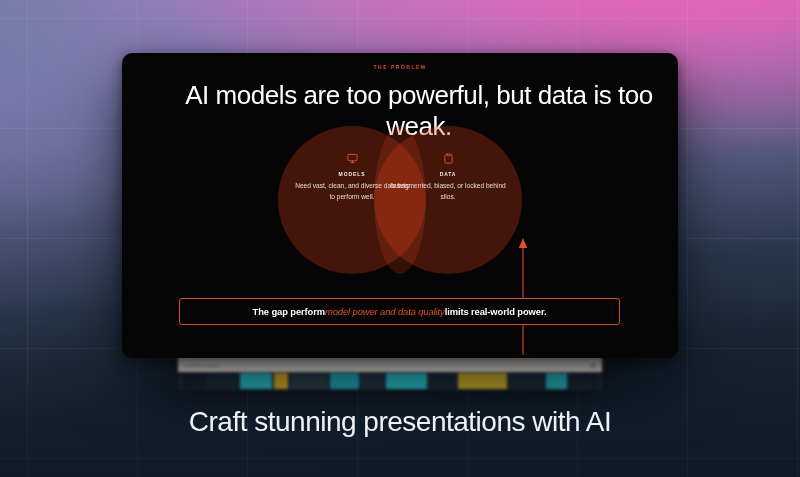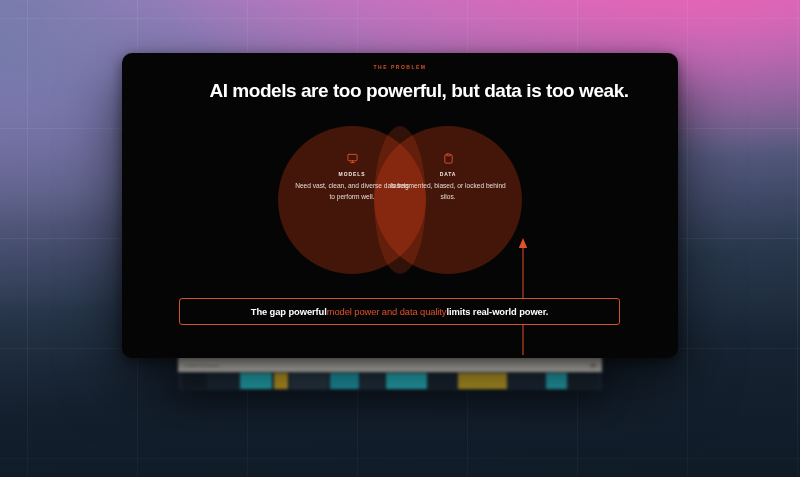--- a/index.html
+++ b/index.html
@@ -84,21 +84,21 @@
   #eyebrow {
     position:absolute; left:0; right:0; top:11px;
     text-align:center;
     font-size:5px; letter-spacing:1.5px; font-weight:bold;
     color:#d9502a;
   }
 
   #slide-title {
     position:absolute; left:0; right:0; top:27px;
     text-align:center;
-    font-size:19px; font-weight:bold; letter-spacing:-.45px;
+    font-size:26px; font-weight:normal; letter-spacing:-.45px;
     color:#ffffff;
     margin-left:38px;
   }
 
   
   #venn { position:absolute; left:0; right:0; top:73px; height:160px; }
   .venn-circle {
     position:absolute; top:0;
     width:148px; height:148px; border-radius:50%;
     background:rgba(214,62,24,.30);
@@ -137,21 +137,21 @@
   
   #callout {
     position:absolute; left:57px; top:245px; width:441px; height:27px;
     border:1px solid #d6502a;
     border-radius:3px;
     background:#050505;
     display:flex; align-items:center; justify-content:center;
     gap:0;
   }
   .callout-text { font-size:9.4px; font-weight:bold; color:#ffffff; letter-spacing:-.1px; }
-  .callout-text.accent { color:#e0512a; font-weight:normal; }
+  .callout-text.accent { color:#e0512a; font-weight:normal;font-style:italic; }
 
   
   #caption {
     position:absolute; left:0; right:0; top:406px;
     text-align:center;
     font-size:28px; color:#eef2f6; letter-spacing:-.5px;
   }
 </style>
 </head>
 <body>
@@ -215,21 +215,22 @@
         <div class="venn-desc">Is fragmented, biased, or locked behind silos.</div>
       </div>
     </div>
 
     <svg id="venn-arrow" viewBox="0 0 10 118">
       <line x1="5" y1="118" x2="5" y2="10" stroke="#e0512a" stroke-width="1"></line>
       <polygon points="5,1 9.2,11 0.8,11" fill="#e0512a"></polygon>
     </svg>
 
     <div id="callout">
-      <span class="callout-text">The gap powerful </span>
+      <span class="callout-text">The gap perform </span>
       <span class="callout-text accent">model power and data quality</span>
       <span class="callout-text"> limits real-world power.</span>
     </div>
 
   </div>
 
+  <div id="caption">Craft stunning presentations with AI</div>
 
 </div>
 
 </body></html>

